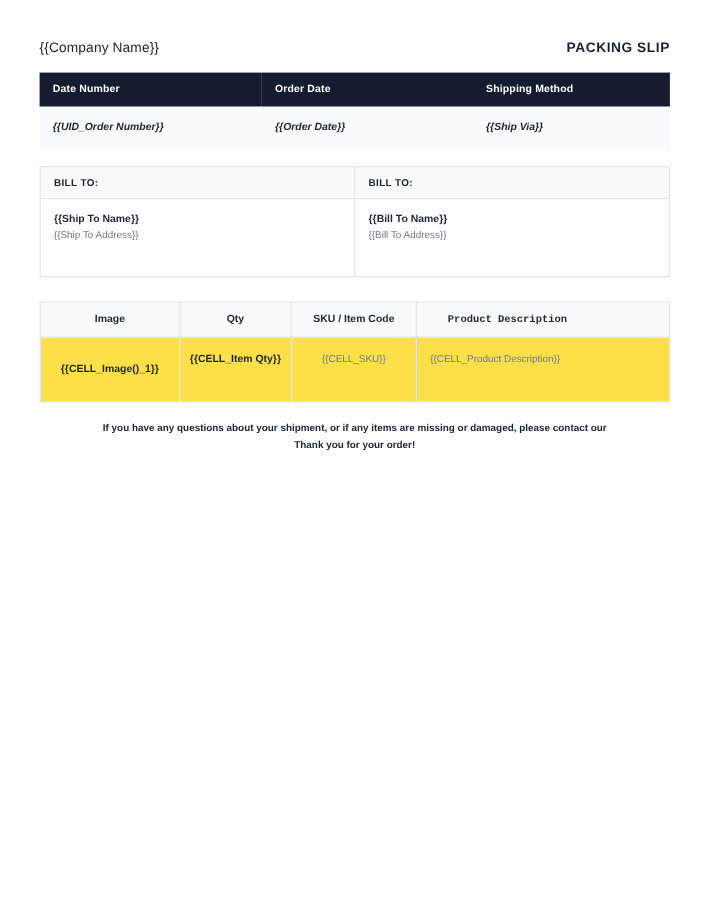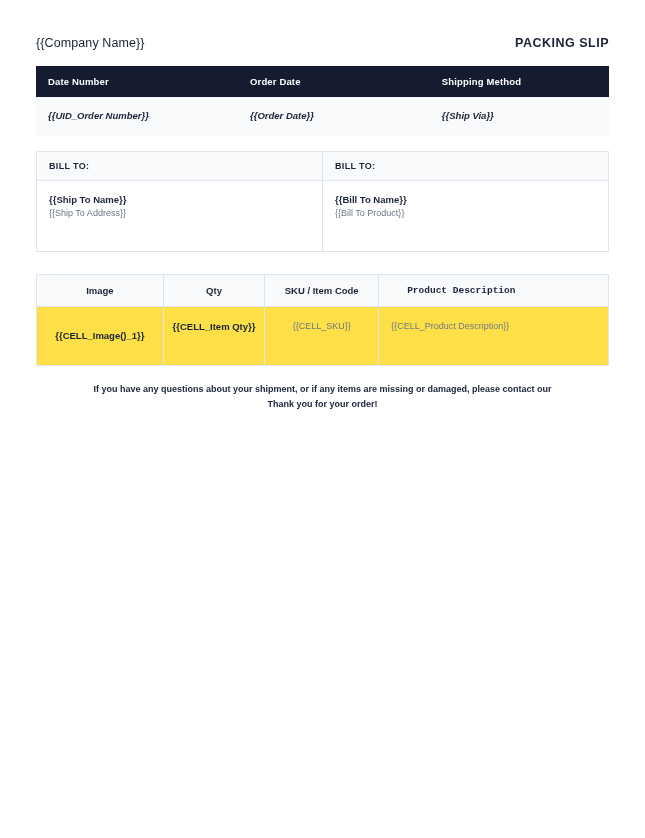--- a/index.html
+++ b/index.html
@@ -218,21 +218,21 @@
         </tr>
       </thead>
       <tbody>
         <tr>
           <td>
             <div class="addr-name">{{Ship To Name}}</div>
             <div class="addr-line">{{Ship To Address}}</div>
           </td>
           <td>
             <div class="addr-name">{{Bill To Name}}</div>
-            <div class="addr-line">{{Bill To Product}}</div>
+            <div class="addr-line">{{Bill To Address}}</div>
           </td>
         </tr>
       </tbody>
     </table>
 
     <table class="items-table">
       <thead>
         <tr>
           <th class="c-image">Image</th>
           <th class="c-qty">Qty</th>

